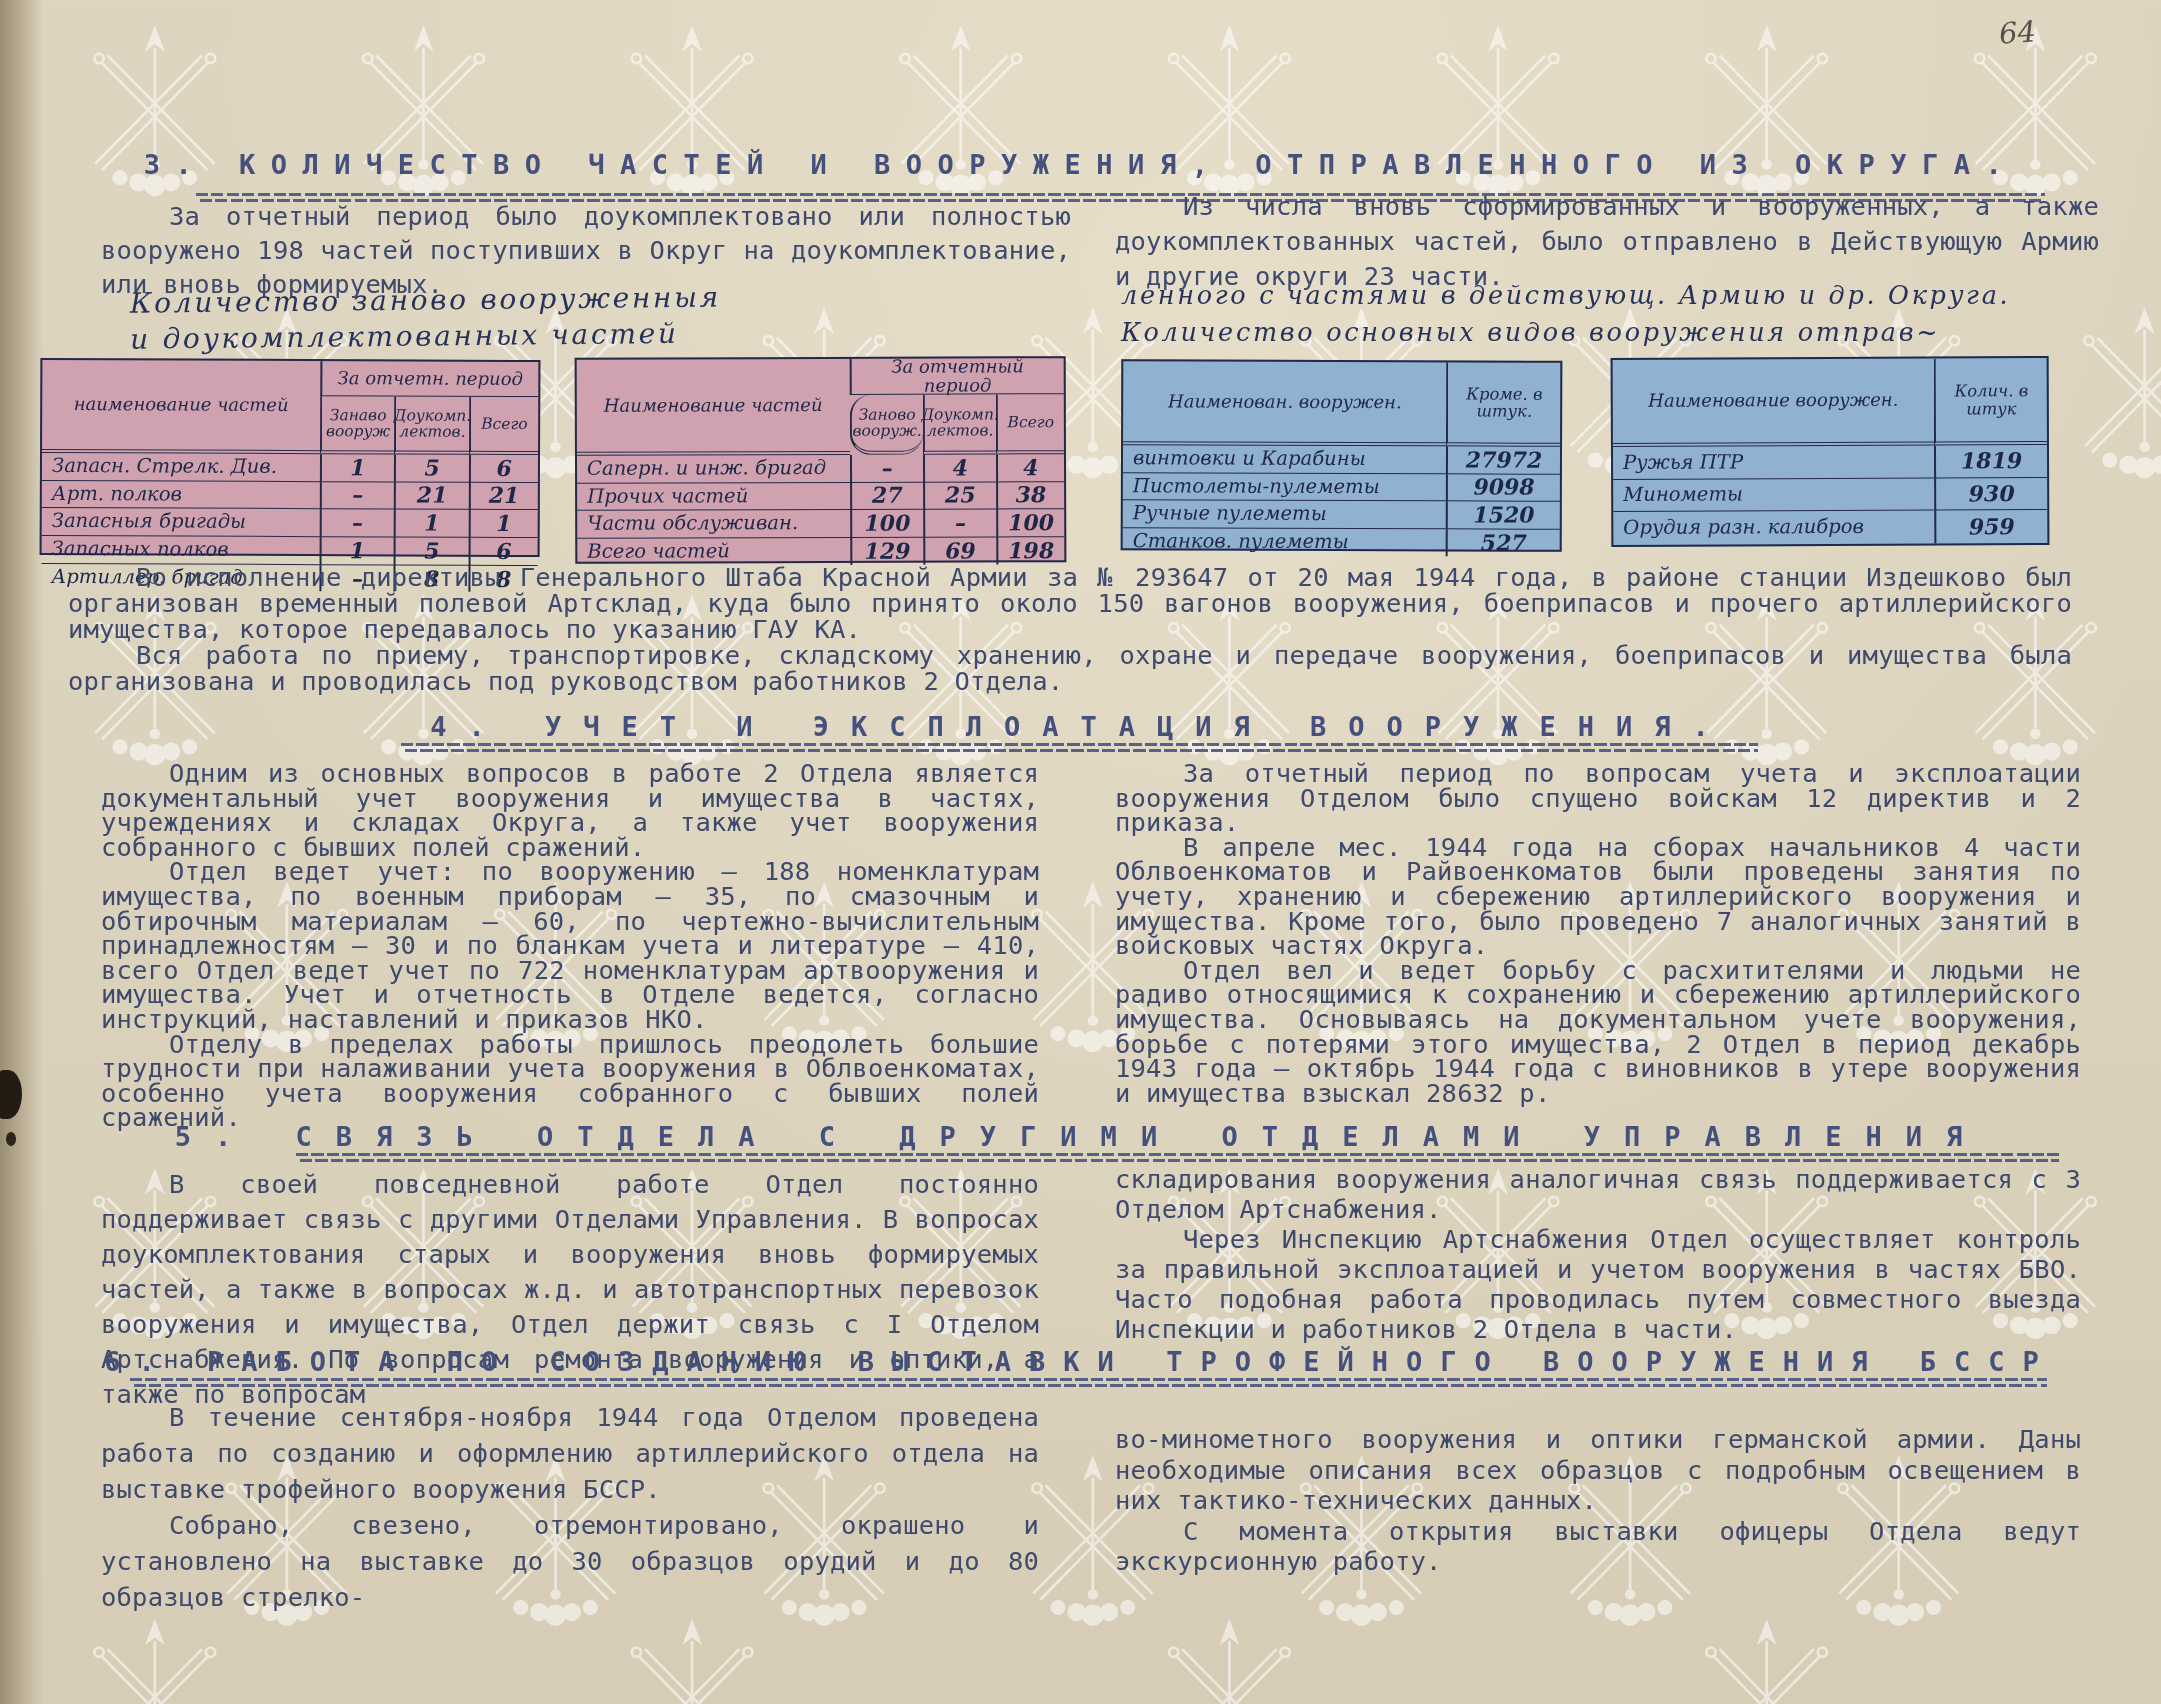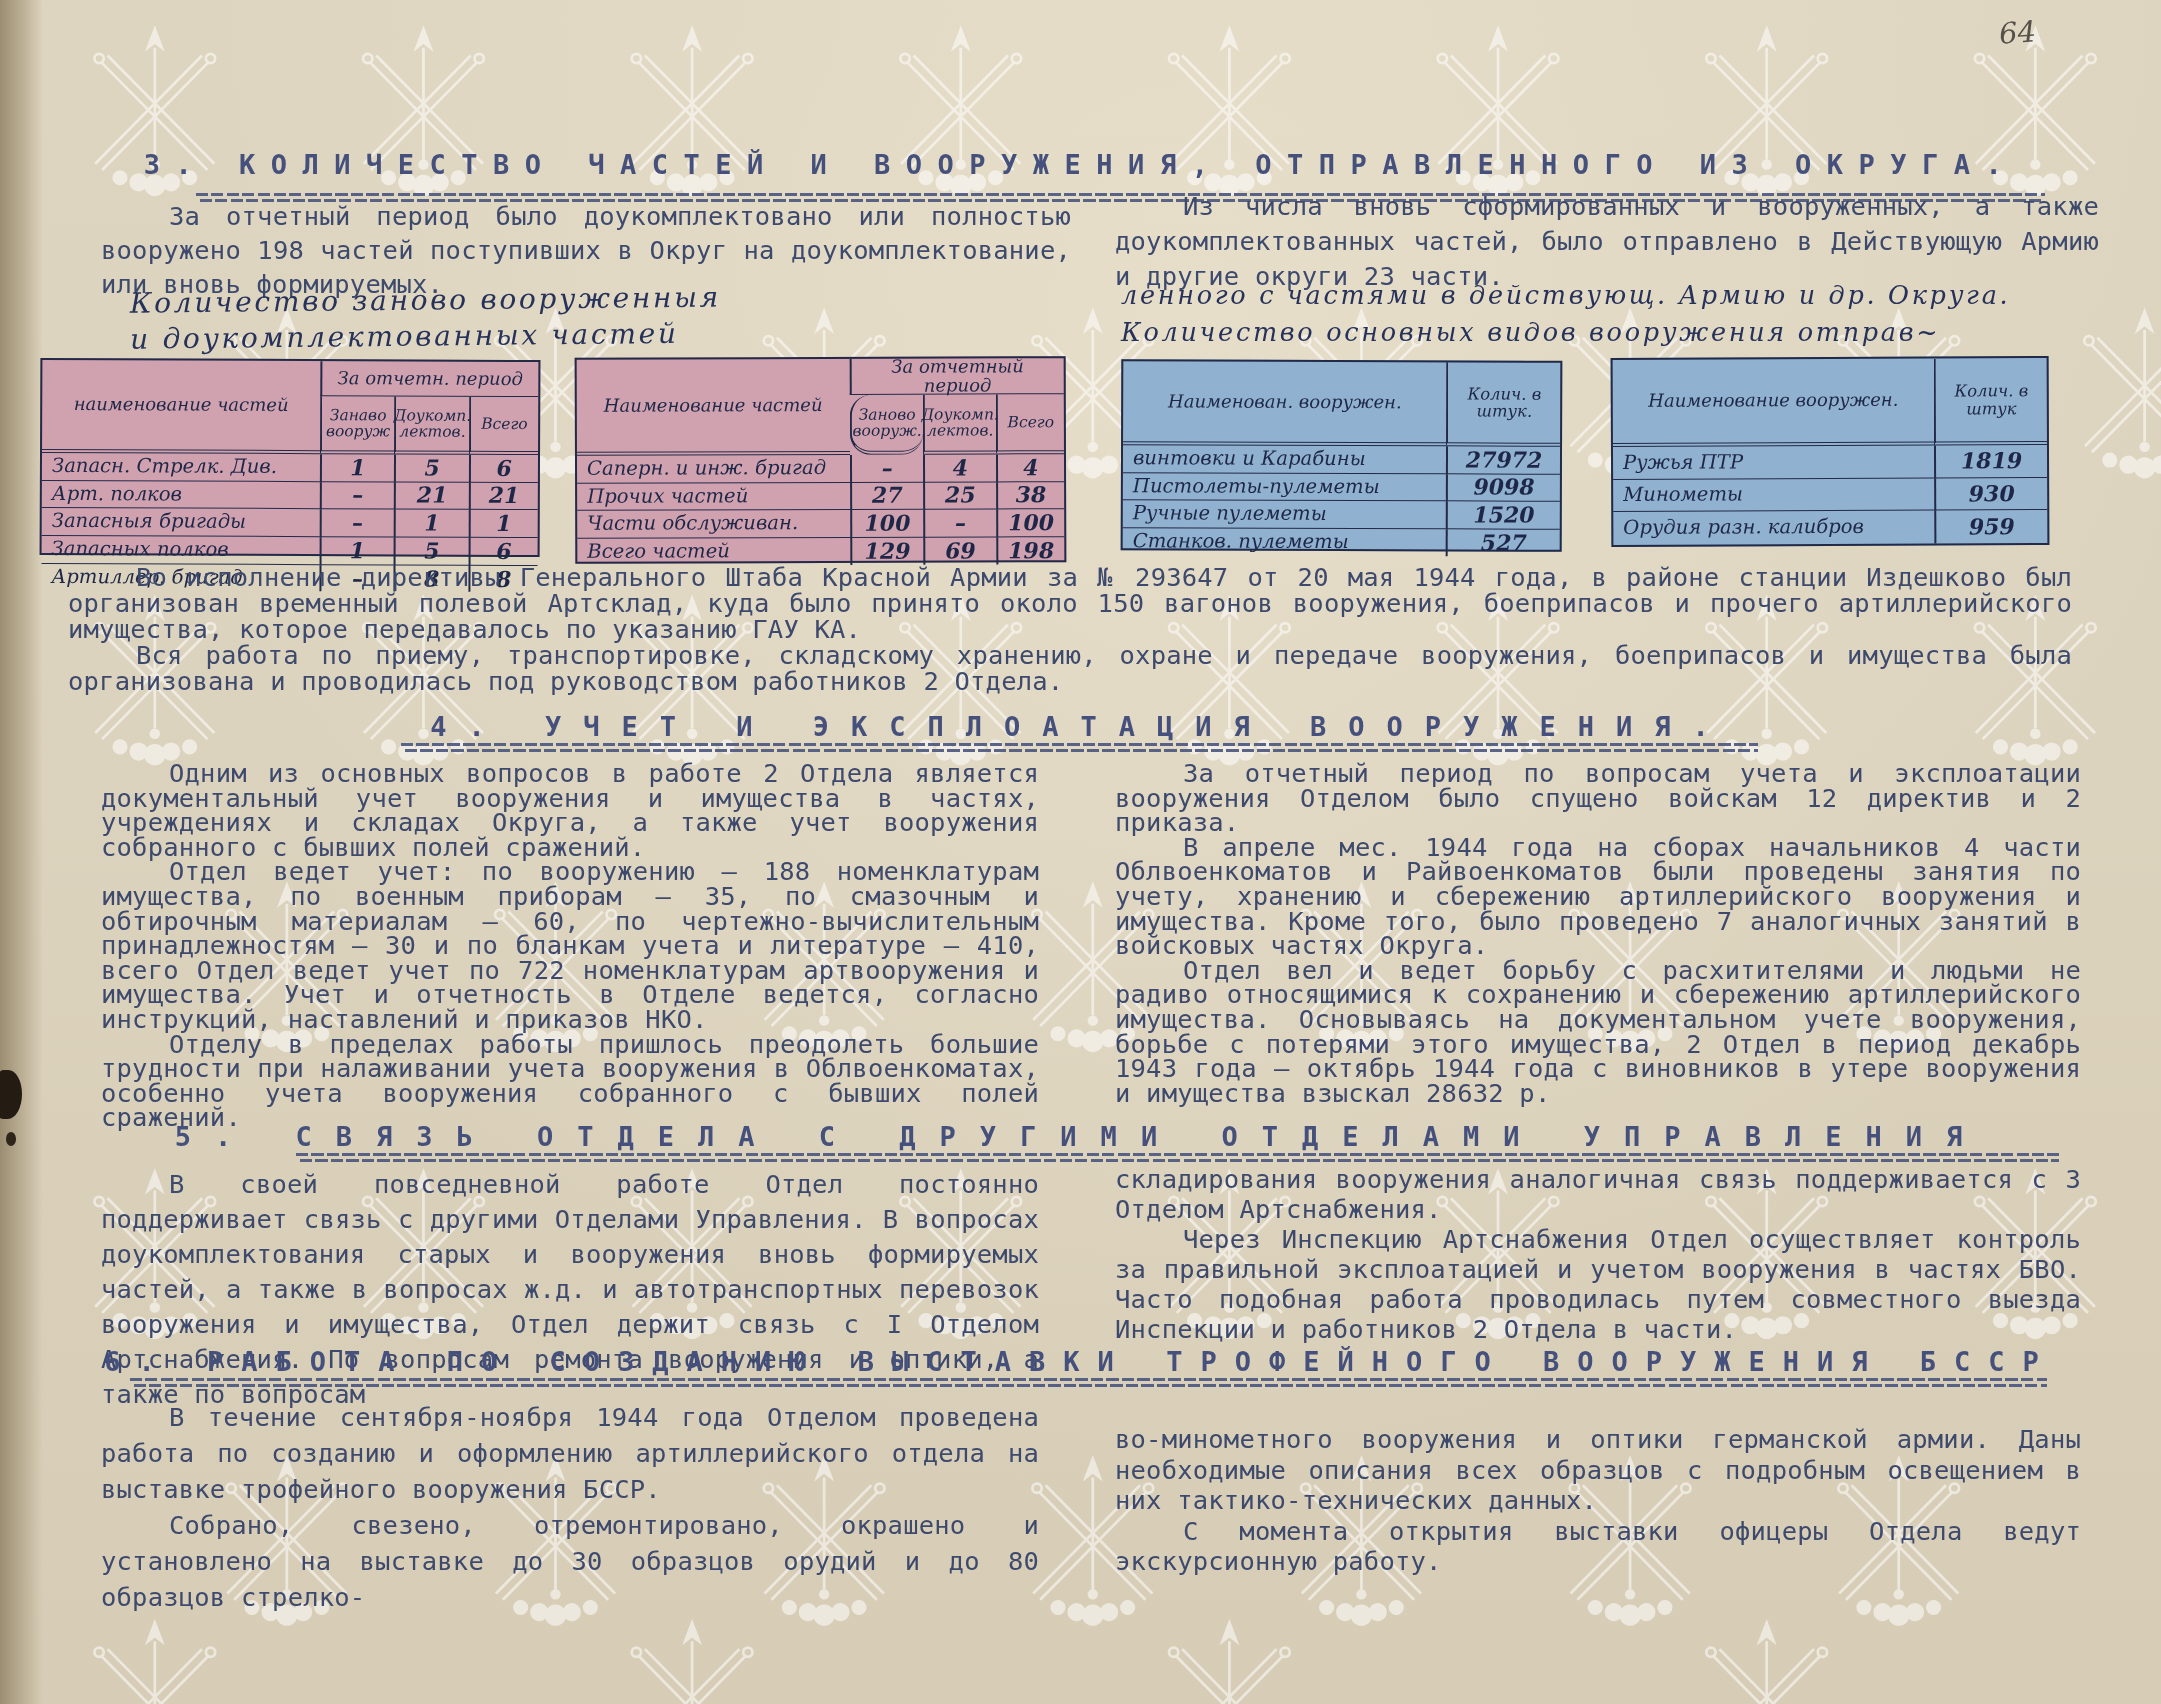--- a/index.html
+++ b/index.html
@@ -208,21 +208,21 @@
     <div class="c num bl bbr">100</div>
 
     <div class="c rname">Всего частей</div>
     <div class="c num bl">129</div>
     <div class="c num bl">69</div>
     <div class="c num bl">198</div>
   </div>
 
   <div class="htable blue t3" style="left:1121px;top:360px;width:441px;height:191px;">
     <div class="c h bbh">Наименован. вооружен.</div>
-    <div class="c h bl bbh" style="font-size:16.4px;">Колич. в штук.</div>
+    <div class="c h bl bbh" style="font-size:16.4px;">Кроме. в штук.</div>
 
     <div class="c rname bbr">винтовки и Карабины</div>
     <div class="c num bl bbr">27972</div>
     <div class="c rname bbr">Пистолеты-пулеметы</div>
     <div class="c num bl bbr">9098</div>
     <div class="c rname bbr">Ручные пулеметы</div>
     <div class="c num bl bbr">1520</div>
     <div class="c rname">Станков. пулеметы</div>
     <div class="c num bl">527</div>
   </div>

